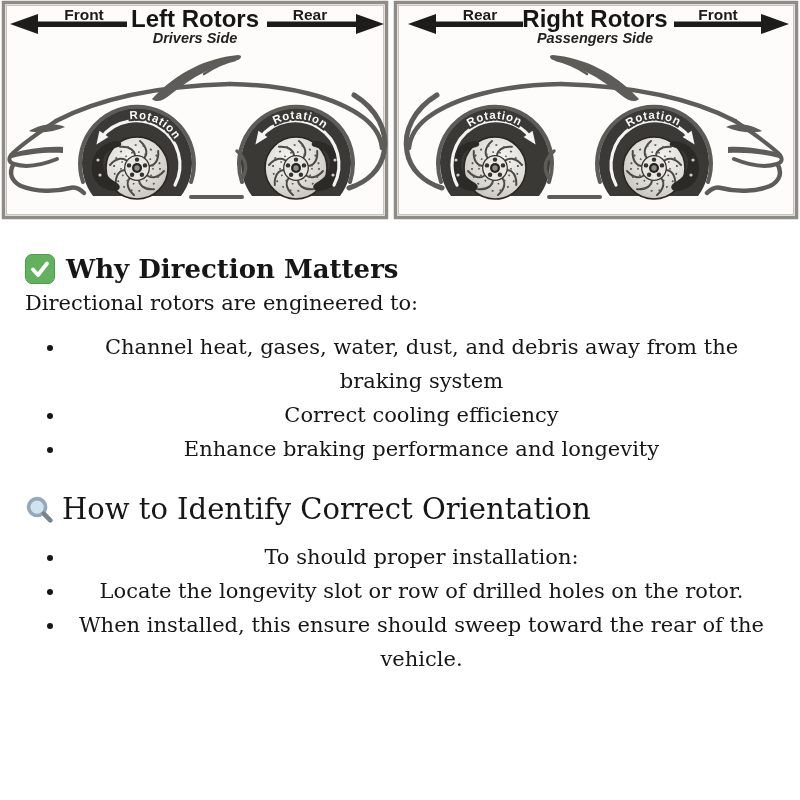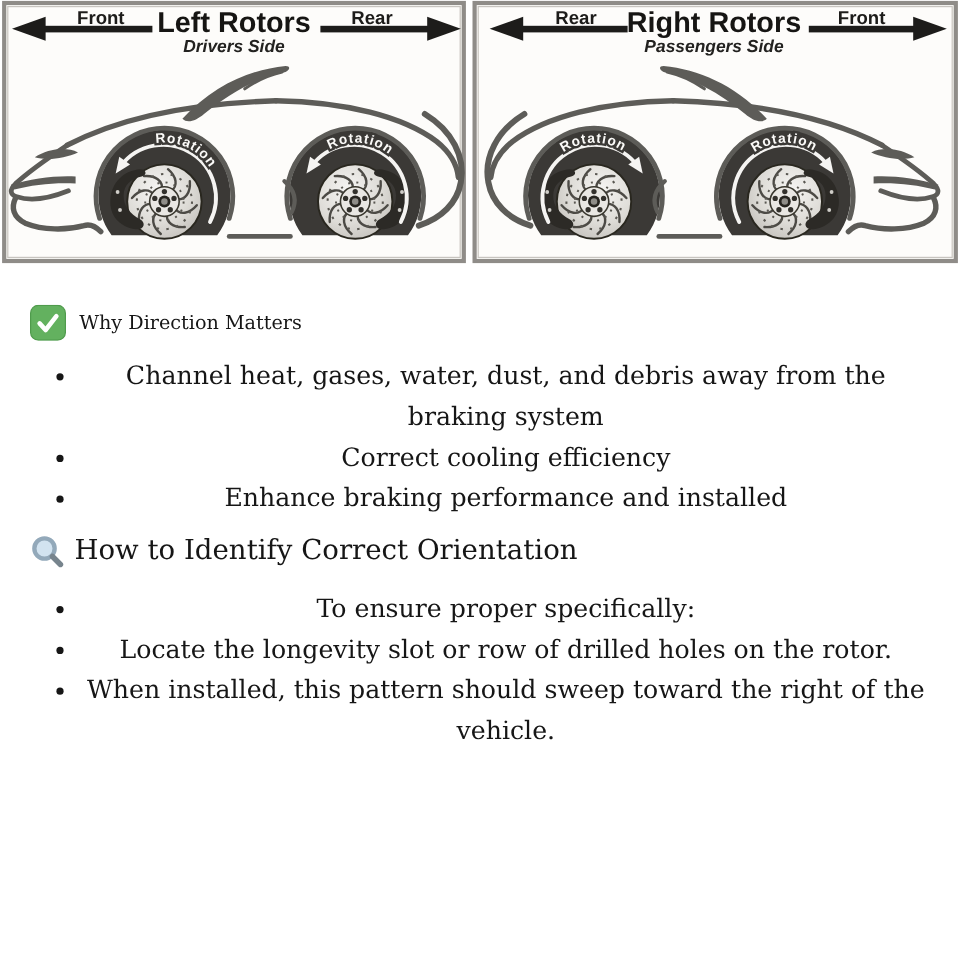--- a/index.html
+++ b/index.html
@@ -1,22 +1,22 @@
 <!DOCTYPE html>
 <html><head>
 <meta charset="utf-8">
 <style>
   html,body{margin:0;padding:0;background:#ffffff;}
   body{width:800px;height:800px;overflow:hidden;font-family:"DejaVu Serif",serif;color:#161616;}
   .diagram{width:632px;height:222px;}
   .diagram svg{display:block;}
   .content{padding:14px 25px 0 25px;font-size:21px;line-height:34px;}
   .content p{margin:0;}
-  .sec-head{display:flex;align-items:center;gap:11px;font-size:16px;line-height:34px;margin:16px 0 0 0;font-weight:normal;}
-  .sec-head.light{font-weight:normal;font-size:23px;margin-top:10px;gap:8px;}
+  .sec-head{display:flex;align-items:center;gap:11px;font-size:26px;line-height:34px;margin:16px 0 0 0;font-weight:bold;}
+  .sec-head.light{font-weight:normal;font-size:29px;margin-top:26px;gap:8px;}
   .icon-wrap{display:inline-flex;flex:0 0 auto;}
   .lead{margin-top:14px;}
   ul.blist{margin:10px 0 0 0;padding:0 0 0 41px;}
   ul.blist.second{margin-top:14px;}
   ul.blist li{padding-left:2px;margin:0;text-align:center;}
   text{font-family:"Liberation Sans",sans-serif;}
   .hdr-label{font-weight:bold;font-size:15.5px;fill:#1d1c1a;}
   .hdr-title{font-weight:bold;font-size:24px;fill:#161513;}
   .hdr-sub{font-weight:bold;font-style:italic;font-size:14.5px;fill:#232220;}
   .rot-text{font-weight:bold;font-size:11.5px;fill:#fbfaf8;letter-spacing:0.8px;paint-order:stroke;stroke:#3b3936;stroke-width:4px;}
@@ -173,35 +173,36 @@
     <span class="icon-wrap">
       <svg width="30" height="30" viewBox="0 0 30 30">
         <rect x="0.5" y="0.5" width="29" height="29" rx="6.5" fill="#63b15f"></rect>
         <rect x="0.5" y="0.5" width="29" height="29" rx="6.5" fill="none" stroke="#4f9b4c" stroke-width="1"></rect>
         <path d="M 8 15.5 L 13 21 L 22 9.5" fill="none" stroke="#ffffff" stroke-width="3.8" stroke-linecap="round" stroke-linejoin="round"></path>
       </svg>
     </span>
     <span>Why Direction Matters</span>
   </div>
 
+  <p class="lead">Directional rotors are engineered to:</p>
 
   <ul class="blist">
     <li>Channel heat, gases, water, dust, and debris away from the braking system</li>
     <li>Correct cooling efficiency</li>
-    <li>Enhance braking performance and installed</li>
+    <li>Enhance braking performance and longevity</li>
   </ul>
 
   <div class="sec-head light">
     <span class="icon-wrap">
       <svg width="29" height="29" viewBox="0 0 24 24">
         <circle cx="10" cy="10" r="7" fill="#d2e3f0" stroke="#93a9ba" stroke-width="3"></circle>
         <path d="M 15.5 15.5 L 21 21" stroke="#77848d" stroke-width="3.8" stroke-linecap="round"></path>
       </svg>
     </span>
     <span>How to Identify Correct Orientation</span>
   </div>
 
   <ul class="blist second">
-    <li>To ensure proper specifically:</li>
+    <li>To should proper installation:</li>
     <li>Locate the longevity slot or row of drilled holes on the rotor.</li>
-    <li>When installed, this pattern should sweep toward the right of the vehicle.</li>
+    <li>When installed, this ensure should sweep toward the rear of the vehicle.</li>
   </ul>
 </div>
 
 </body></html>

